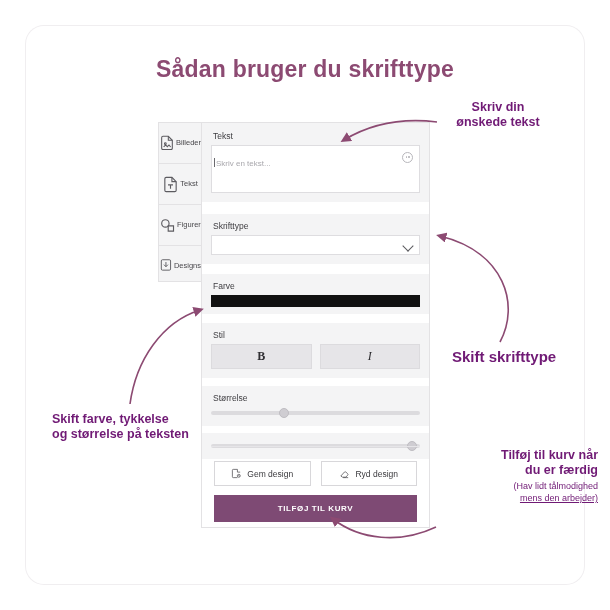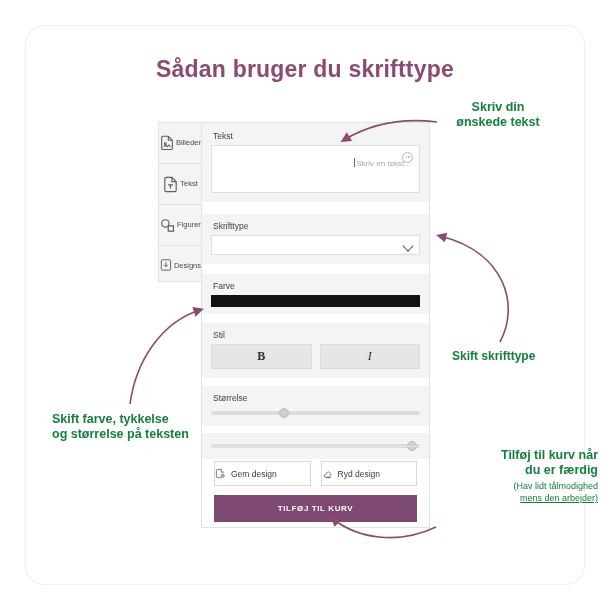--- a/index.html
+++ b/index.html
@@ -111,22 +111,21 @@
     padding: 7px 9px 9px 9px;
   }
   .block.tight { padding-bottom: 7px; }
 
   .textarea-box {
     position: relative;
     background: #ffffff;
     border: 1px solid #dedde0;
     height: 48px;
     box-sizing: border-box;
-    padding: 6px 8px;
-    text-align: right;
+    padding: 6px 2px;
   }
   .textarea-box .ph {
     font-size: 8px;
     color: #a9a8ad;
   }
   .caret {
     display: inline-block;
     width: 1px;
     height: 9px;
     background: #6a696e;
@@ -237,20 +236,21 @@
     display: flex;
     gap: 10px;
   }
   .act-btn {
     flex: 1;
     height: 23px;
     border: 1px solid #d8d7da;
     background: #ffffff;
     display: flex;
     align-items: center;
+    justify-content: center;
     gap: 5px;
     font-size: 8.5px;
     color: #3b3a3e;
     cursor: pointer;
   }
   .act-btn .ic { width: 11px; height: 11px; color: #4a494d; }
 
   .cart-btn {
     position: absolute;
     left: 12px;
@@ -264,21 +264,21 @@
     letter-spacing: 0.6px;
     display: flex;
     align-items: center;
     justify-content: center;
     cursor: pointer;
   }
 
   
   .anno {
     position: absolute;
-    color: #15803d;
+    color: #701a75;
     font-weight: bold;
     line-height: 15px;
   }
   .anno .sub {
     display: block;
     font-size: 9px;
     font-weight: normal;
     line-height: 12px;
     margin-top: 2px;
   }
@@ -432,21 +432,21 @@
       <div class="cart-btn" style="background: rgb(126, 74, 116);">TILFØJ TIL KURV</div>
 
     </div>
   </div>
 
   <div class="anno" style="left:438px; top:100px; font-size:12.5px; text-align:center; width:120px;">
     <div>Skriv din</div>
     <div>ønskede tekst</div>
   </div>
 
-  <div class="anno" style="left:452px; top:349px; font-size:12px;">Skift skrifttype</div>
+  <div class="anno" style="left:452px; top:349px; font-size:15px;">Skift skrifttype</div>
 
   <div class="anno" style="left:52px; top:412px; font-size:12.5px; width:220px;">
     <div>Skift farve, tykkelse</div>
     <div>og størrelse på teksten</div>
   </div>
 
   <div class="anno" style="left:443px; top:448px; font-size:12.5px; width:155px;text-align:right;">
     <div>Tilføj til kurv når</div>
     <div>du er færdig</div>
     <span class="sub">(Hav lidt tålmodighed</span>

